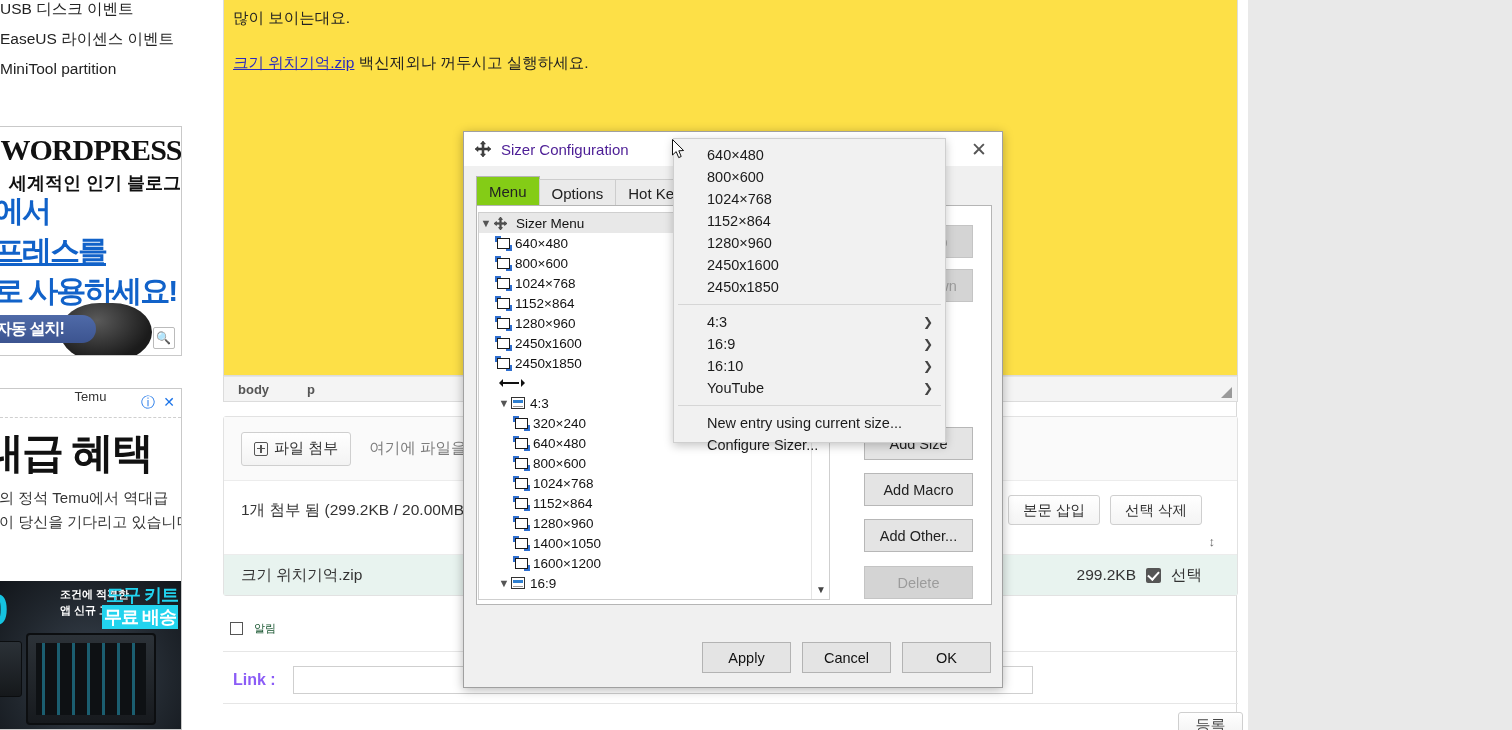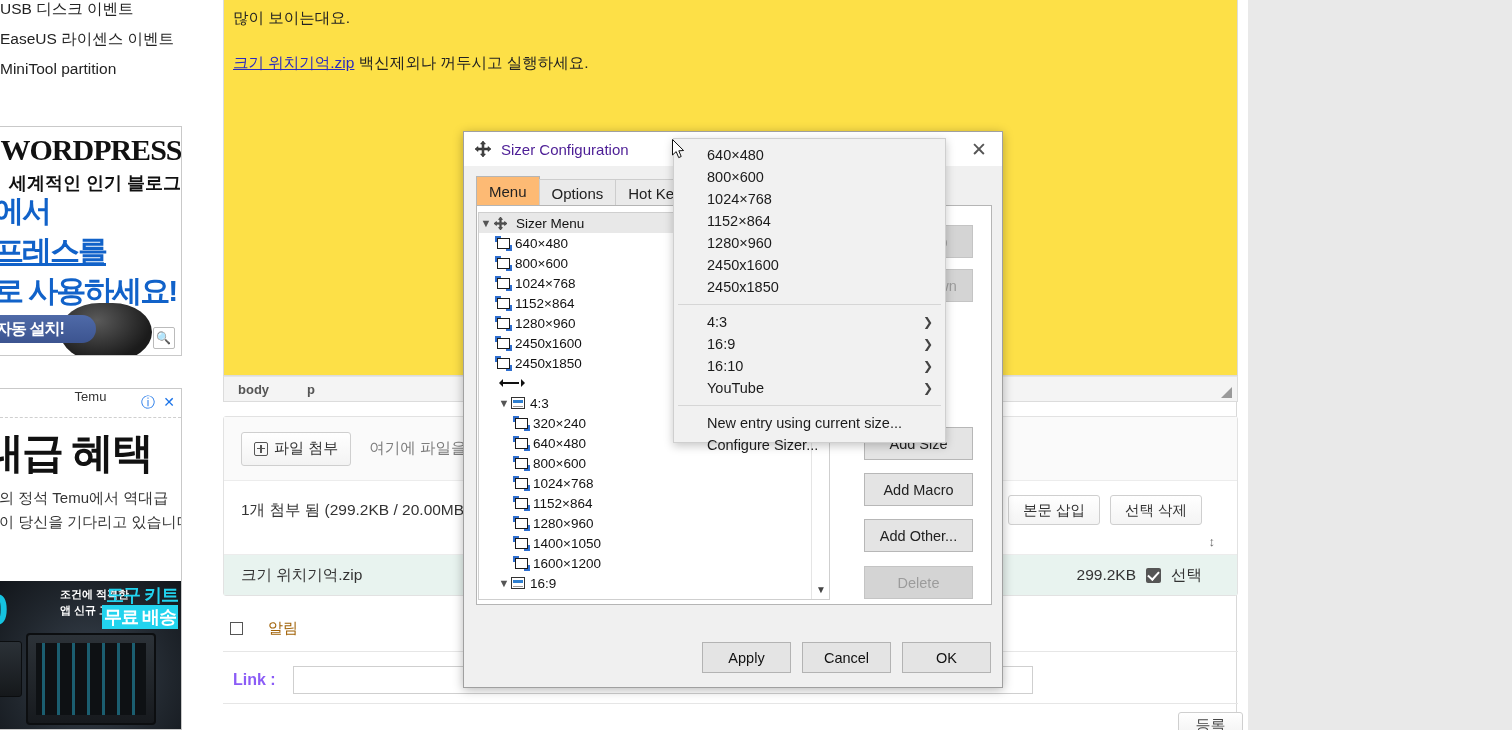--- a/index.html
+++ b/index.html
@@ -118,21 +118,21 @@
   .file-size { font-size:15.5px; color:#333; }
   .cb { width:15px;height:15px;background:#555;border-radius:2px; position:relative; display:inline-block;}
   .cb:after{content:"";position:absolute;left:4px;top:1px;width:5px;height:9px;
             border:solid #fff;border-width:0 2px 2px 0;transform:rotate(42deg);}
   .cb-label { font-size:15.5px; color:#333; }
 
   
   .notify { position:absolute; left:223px; top:606px; width:1015px; height:46px;
             display:flex; align-items:center; padding-left:7px; border-bottom:1px solid #e6e6e6;}
   .cb-empty { width:13px;height:13px;border:1.5px solid #555;background:#fff;display:inline-block;}
-  .notify-label { font-size:15px; color:#a16207; margin-left:25px; }
+  .notify-label { font-size:11px; color:#14532d; margin-left:11px; }
 
   
   .linkrow { position:absolute; left:223px; top:656px; width:1015px; height:48px;
              display:flex; align-items:center; border-bottom:1px solid #e6e6e6;}
   .link-label { font-size:16px; font-weight:bold; color:#8b5cf6; margin-left:10px; width:60px;}
   .link-input { height:28px; width:740px; border:1px solid #cfcfcf; background:#fff; }
 
   .submit-row { position:absolute; left:223px; top:712px; width:1015px; height:18px; }
   .btn-submit { position:absolute; left:955px; top:0; width:65px; height:26px;
                 background:linear-gradient(#fff,#f2f2f2); border:1px solid #cfcfcf;
@@ -146,21 +146,21 @@
   .dlg-icon { margin-left:11px; width:16px;height:16px; position:relative; }
   .dlg-title-text { margin-left:10px; font-size:15px; color:#4c1d95; }
   .dlg-close { position:absolute; right:0; top:0; width:46px; height:35px;
                display:flex; align-items:center; justify-content:center;
                font-size:19px; color:#555; }
   .dlg-body { position:absolute; left:0; top:35px; right:0; bottom:0; background:#f0f0f0; }
 
   .tabs { position:absolute; left:12px; top:44px; display:flex; align-items:flex-end; }
   .tab { height:27px; padding:0 12px; display:flex; align-items:center; font-size:15px;
          color:#222; background:#eaeaea; border:1px solid #cdcdcd; border-bottom:none; margin-right:-1px;}
-  .tab.active { background:#fdba74; border-color:#b5b5b5; height:30px; font-weight:normal; }
+  .tab.active { background:#84cc16; border-color:#b5b5b5; height:30px; font-weight:normal; }
   .tabpanel { position:absolute; left:12px; top:73px; width:516px; height:400px;
               background:#fff; border:1px solid #b5b5b5; }
 
   
   .tree { position:absolute; left:14px; top:80px; width:352px; height:388px;
           background:#fff; border:1px solid #cfcfcf; overflow:hidden; }
   .tnode { height:20px; display:flex; align-items:center; font-size:13.5px; color:#111;
            white-space:nowrap; }
   .tnode.root { background:#e8e8e8; }
   .chev { width:14px; text-align:center; font-size:11px; color:#555; }

